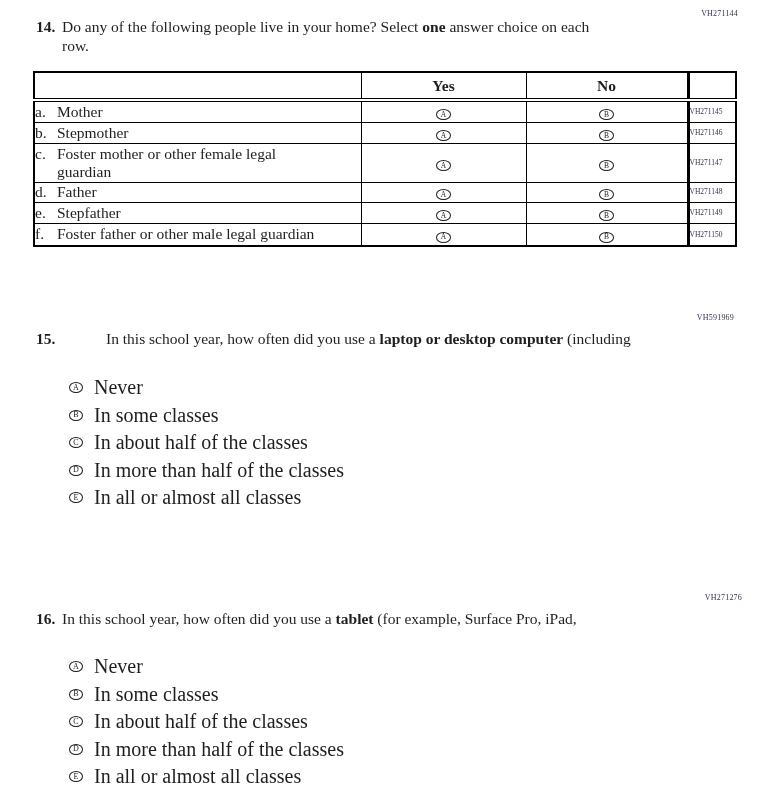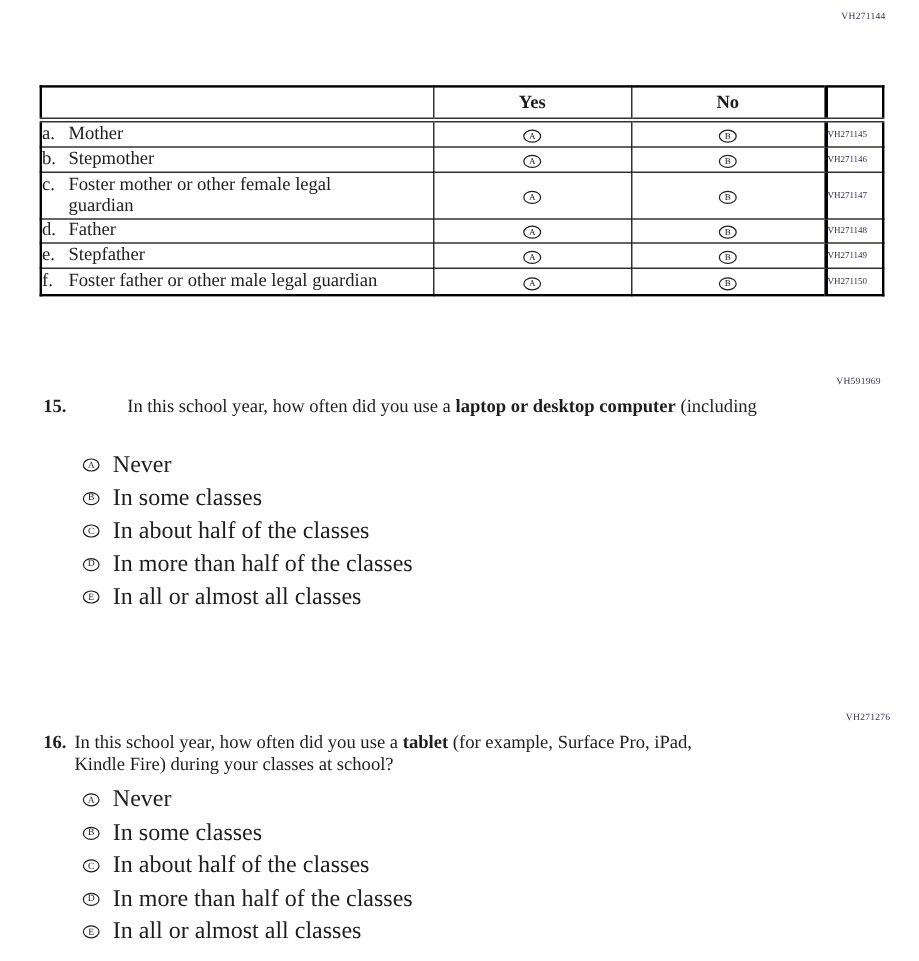--- a/index.html
+++ b/index.html
@@ -72,20 +72,27 @@
   .option .bubble { margin-right:11px; }
   .option-text { font-size:20px; white-space:nowrap; }
 </style>
 </head>
 <body>
 
 <div class="page">
 
   <div class="vcode vcode-14">VH271144</div>
 
+  <div class="q-block q14-block">
+    <div class="q-num">14.</div>
+    <div class="q-text">
+      <div class="q-line"><span>Do any of the following people live in your home? Select </span><b>one</b><span> answer choice on each</span></div>
+      <div class="q-line">row.</div>
+    </div>
+  </div>
 
   <table class="survey-table">
     <colgroup>
         <col style="width:327px">
         <col style="width:165px">
         <col style="width:162px">
         <col style="width:48px">
       </colgroup>
     <thead>
       <tr>
@@ -230,21 +237,20 @@
       <span class="option-text">In all or almost all classes</span>
     </div>
   </div>
 
   <div class="vcode vcode-16">VH271276</div>
 
   <div class="q-block q16-block">
     <div class="q-num">16.</div>
     <div class="q-text">
       <div class="q-line"><span>In this school year, how often did you use a </span><b>tablet</b><span> (for example, Surface Pro, iPad,</span></div>
-      <div class="q-line">Kindle Fire) during your classes at school?</div>
     </div>
   </div>
 
   <div class="option-list q16-options">
     <div class="option">
       <span class="bubble">
           <span>A</span>
         </span>
       <span class="option-text">Never</span>
     </div>

